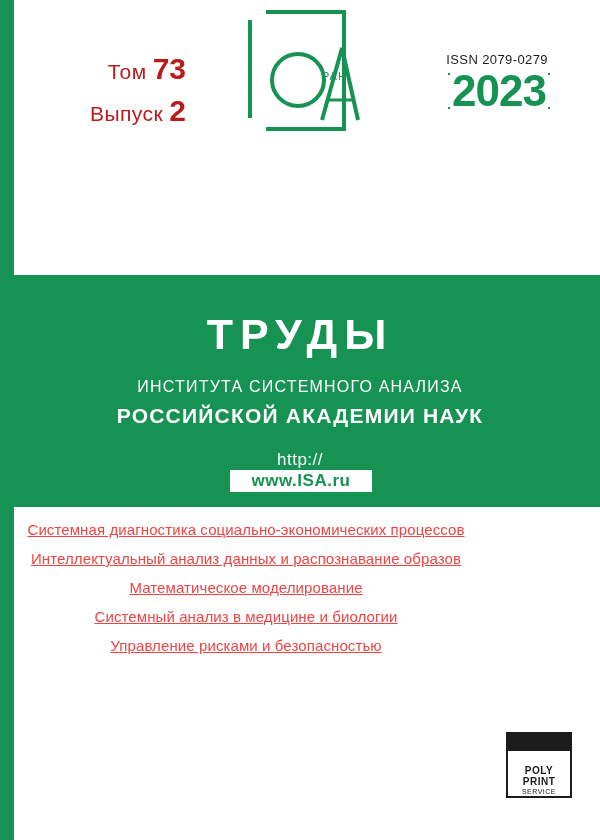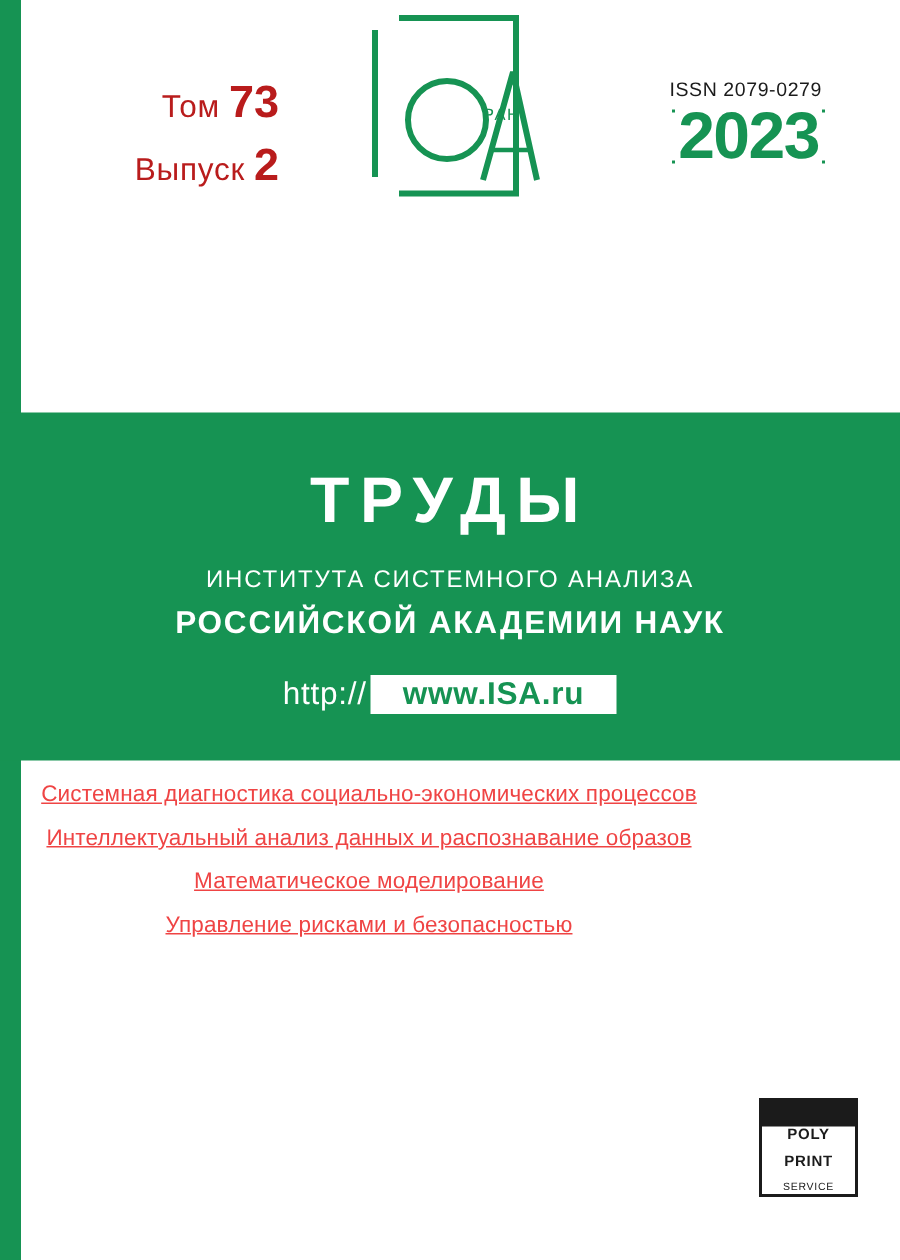--- a/index.html
+++ b/index.html
@@ -131,21 +131,22 @@
     margin-top: 8px;
     font-size: 21px;
     font-weight: bold;
     letter-spacing: 1.2px;
   }
   .band-url-wrap {
     margin-top: 22px;
     display: flex;
     justify-content: center;
     align-items: center;
-    font-size: 21px;
+    font-size: 17px;
+    flex-direction: column;
   }
   .url-proto { color: #ffffff; letter-spacing: 0.5px; }
   .url-host {
     background: #ffffff;
     color: #169353;
     font-weight: bold;
     padding: 1px 22px;
     margin-left: 2px;
     letter-spacing: 0.5px;
   }
@@ -186,21 +187,21 @@
   .pub-top {
     background: #1b1b1b;
     width: 100%;
     height: 17px;
   }
   .pub-lines {
     flex: 1;
     display: flex;
     flex-direction: column;
     align-items: center;
-    justify-content: space-between;
+    justify-content: flex-end;
     width: 100%;
   }
   .pub-l1 { font-size: 10px; font-weight: bold; letter-spacing: 0.5px; }
   .pub-l2 { font-size: 10px; font-weight: bold; letter-spacing: 0.5px; }
   .pub-l3 { font-size: 7px; letter-spacing: 0.5px; }
 </style>
 </head>
 <body>
 
 <div class="cover">
@@ -250,20 +251,21 @@
     <div class="band-url-wrap">
       <span class="url-proto">http://</span>
       <span class="url-host">www.ISA.ru</span>
     </div>
   </div>
 
   <div class="topics">
     <div class="topic">Системная диагностика социально-экономических процессов</div>
     <div class="topic">Интеллектуальный анализ данных и распознавание образов</div>
     <div class="topic">Математическое моделирование</div>
+    <div class="topic">Системный анализ в медицине и биологии</div>
     <div class="topic">Управление рисками и безопасностью</div>
   </div>
 
   <div class="pub-mark">
     <div class="pub-top"></div>
     <div class="pub-lines">
       <div class="pub-l1">POLY</div>
       <div class="pub-l2">PRINT</div>
       <div class="pub-l3">SERVICE</div>
     </div>

